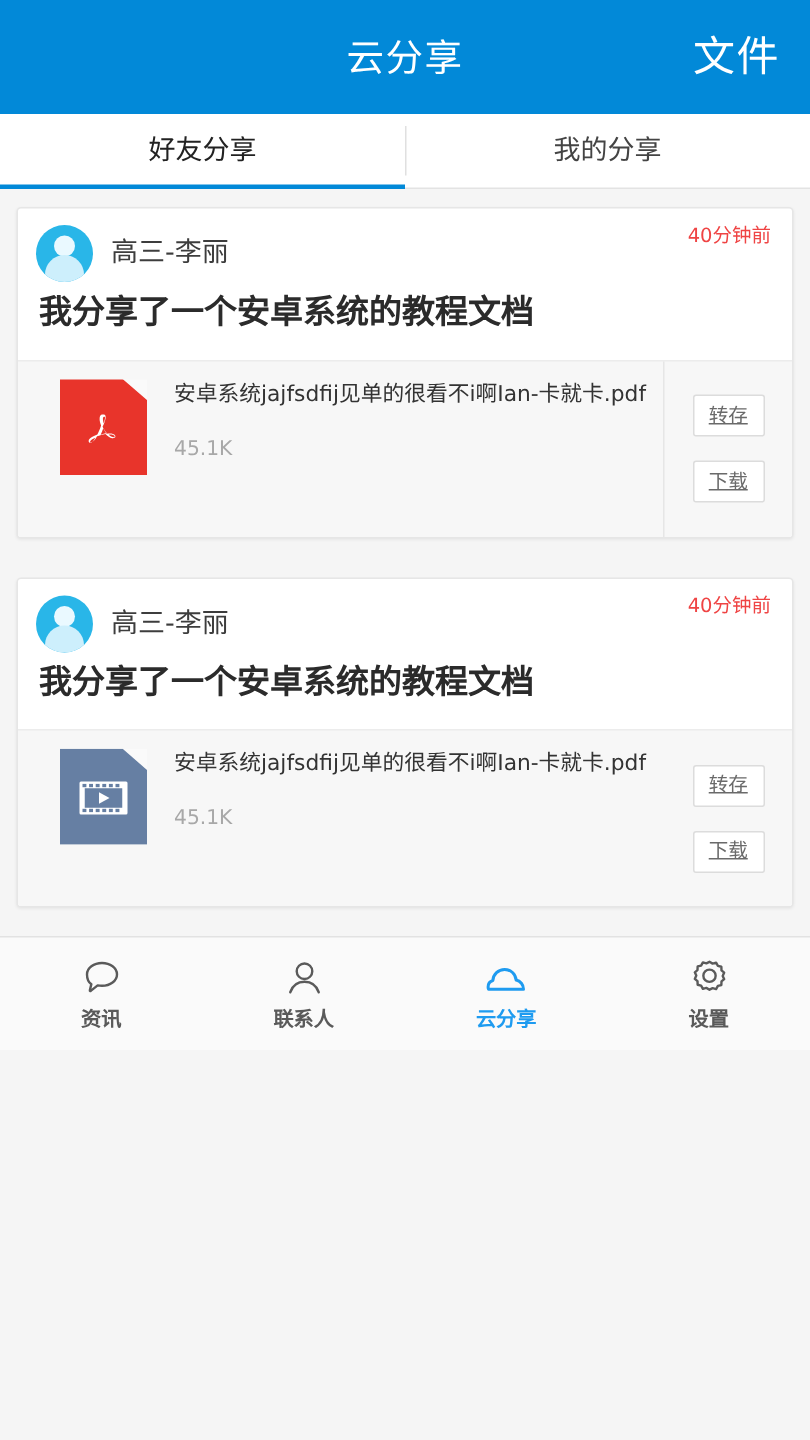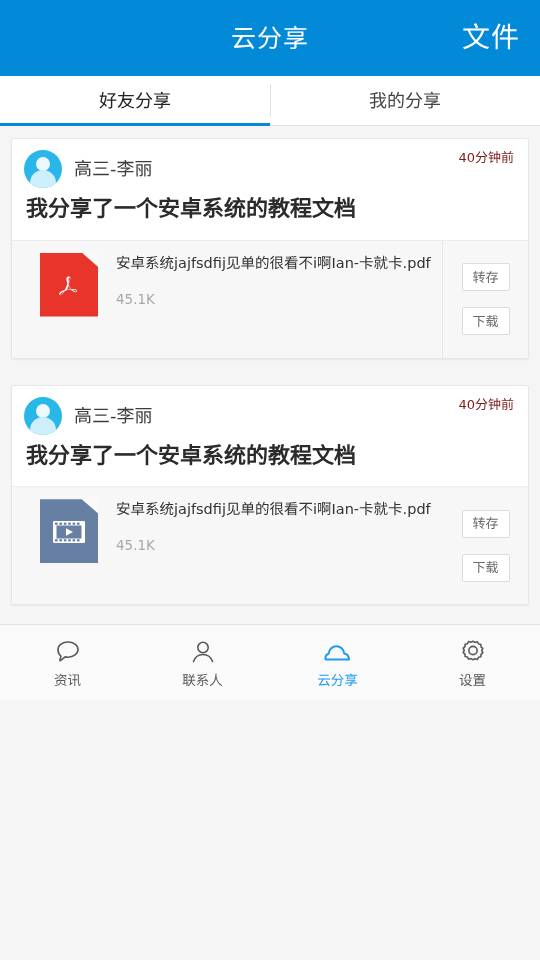--- a/index.html
+++ b/index.html
@@ -156,21 +156,21 @@
     font-size: 18px;
     color: #3d3d3d;
     line-height: 1;
   }
 
   .timestamp {
     position: absolute;
     right: 14px;
     top: 12px;
     font-size: 13px;
-    color: #7f1d1d;
+    color: #ef4444;
     line-height: 1;
     margin-left: 40px;
   }
 
   .card-message {
     padding: 6px 14px 16px 14px;
     font-size: 22px;
     font-weight: bold;
     color: #2b2b2b;
     line-height: 1.3;
@@ -260,39 +260,41 @@
     border: 1px solid #dcdcdc;
     border-radius: 2px;
     font-size: 13px;
     color: #6a6a6a;
     font-family: inherit;
     line-height: 1;
     cursor: pointer;
     display: flex;
     align-items: center;
     justify-content: center;
+    text-decoration: underline;
   }
 
   
   .bottomnav {
     flex: 0 0 76px;
     height: 76px;
     background: #fafafa;
     border-top: 1px solid #e2e2e2;
     display: flex;
   }
   .navitem {
     flex: 1 1 25%;
     display: flex;
     flex-direction: column;
     align-items: center;
     justify-content: center;
     gap: 7px;
     cursor: pointer;
     color: #5a5a5a;
+    font-weight: bold;
   }
   .navitem.active { color: #1e9bf0; }
   .navitem .nav-label {
     font-size: 13.5px;
     line-height: 1;
   }
   .navitem svg { display: block; }
 </style>
 </head>
 <body>

